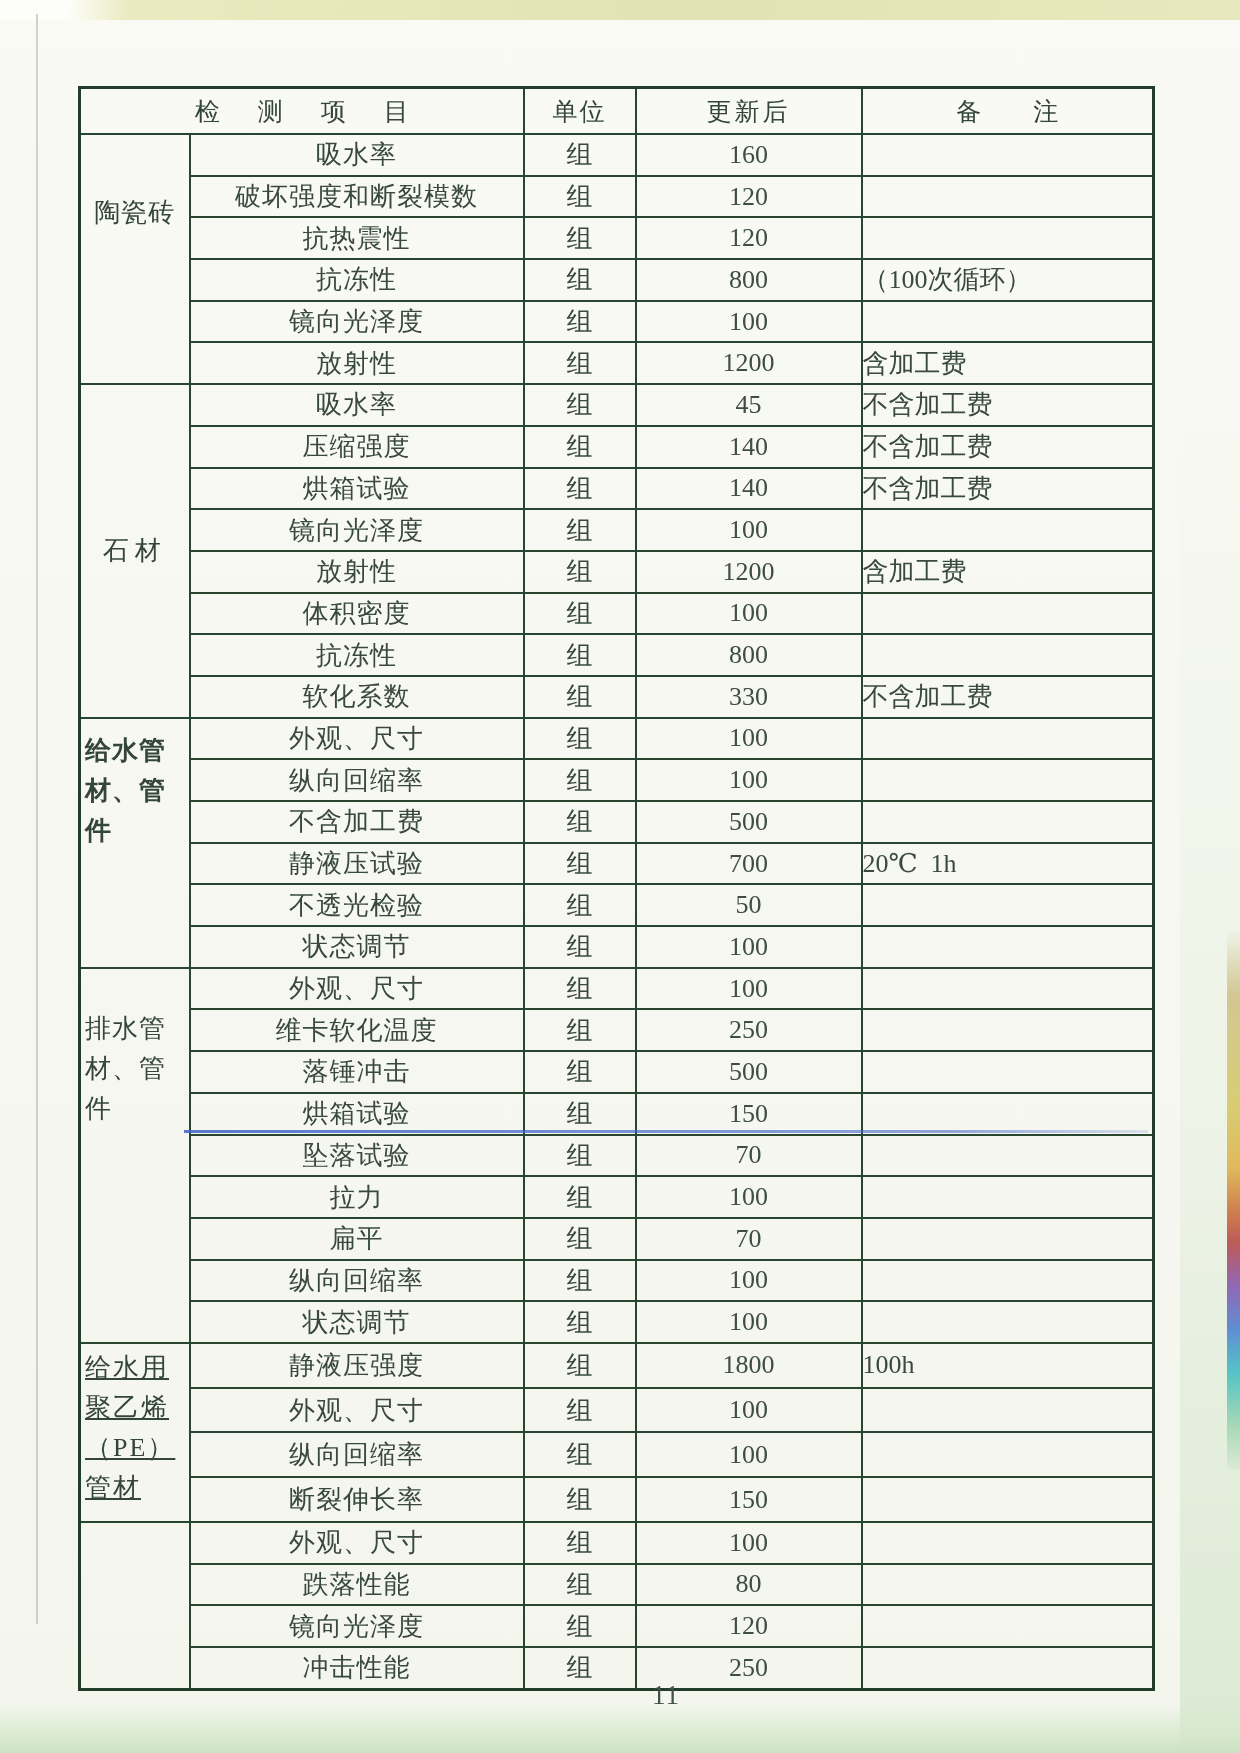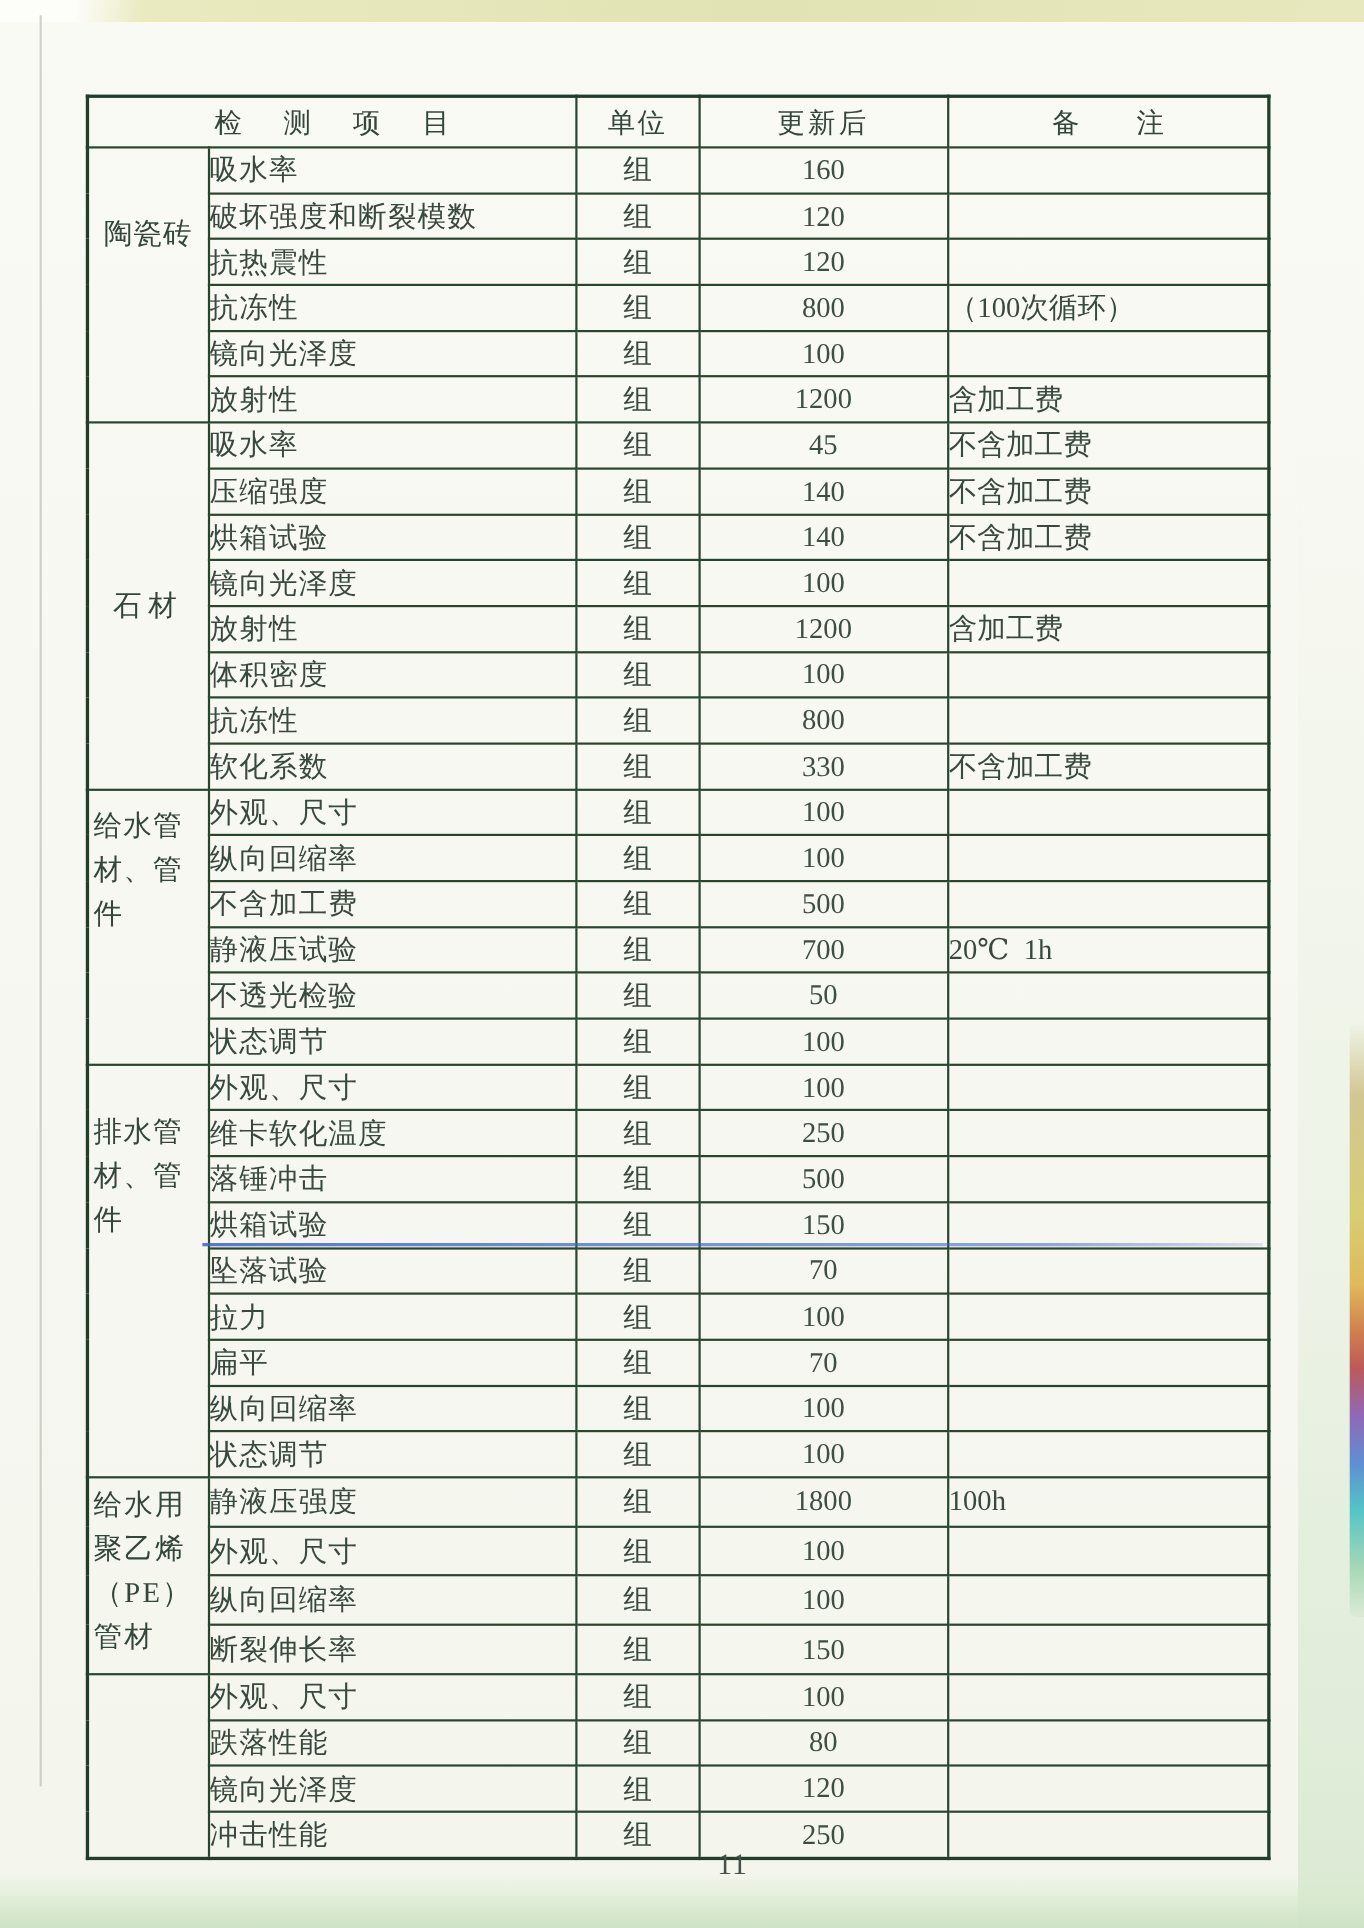--- a/index.html
+++ b/index.html
@@ -62,41 +62,41 @@
   table.fee thead th{
     height:44px;font-size:25px;text-align:center;vertical-align:middle;
     color:#34453b;
   }
   th.h-item{letter-spacing:38px;text-indent:38px;}
   th.h-remark{letter-spacing:52px;text-indent:52px;}
   th.h-updated{letter-spacing:3px;}
   th.h-unit{letter-spacing:2px;}
 
   table.fee tbody td{height:39.7px;font-size:26px;vertical-align:middle;}
-  td.col-item{text-align:left;letter-spacing:1px;margin-left:37px;}
+  td.col-item{text-align:center;letter-spacing:1px;margin-left:37px;}
   td.col-unit{text-align:center;}
   td.col-value{text-align:center;font-size:25px;color:#3e4e44;}
   td.col-remark{text-align:left;padding-left:8px;font-size:25px;white-space:pre-wrap;}
 
   td.group-cell{
     text-align:center;font-size:25px;line-height:40px;letter-spacing:1px;
     vertical-align:middle;color:#34453b;
   }
   td.group-cell .group-label-text{
     display:block;padding:13px 4px;text-align:left;
     line-break:anywhere;word-break:break-all;
   }
   td.group-cell.group-0{vertical-align:top;}
   td.group-cell.group-0 .group-label-text{padding-top:58px;text-align:center;}
   td.group-cell.group-1 .group-label-text{text-align:center;letter-spacing:6px;}
   td.group-cell.group-2{vertical-align:top;}
-  td.group-cell.group-2 .group-label-text{padding-top:12px;}
+  td.group-cell.group-2 .group-label-text{padding-top:12px;font-weight:bold;}
   td.group-cell.group-3{vertical-align:top;}
   td.group-cell.group-3 .group-label-text{padding-top:40px;}
-  td.group-cell.group-4{vertical-align:top;}
+  td.group-cell.group-4{vertical-align:top;text-decoration:underline;}
   td.group-cell.group-4 .group-label-text{padding-top:4px;letter-spacing:2px;line-height:40px;}
 
   .page-number{
     position:absolute;left:560px;top:1680px;width:120px;
     text-align:right;font-size:27px;color:#42524a;letter-spacing:1px;
   }
 </style>
 </head>
 <body>
 

